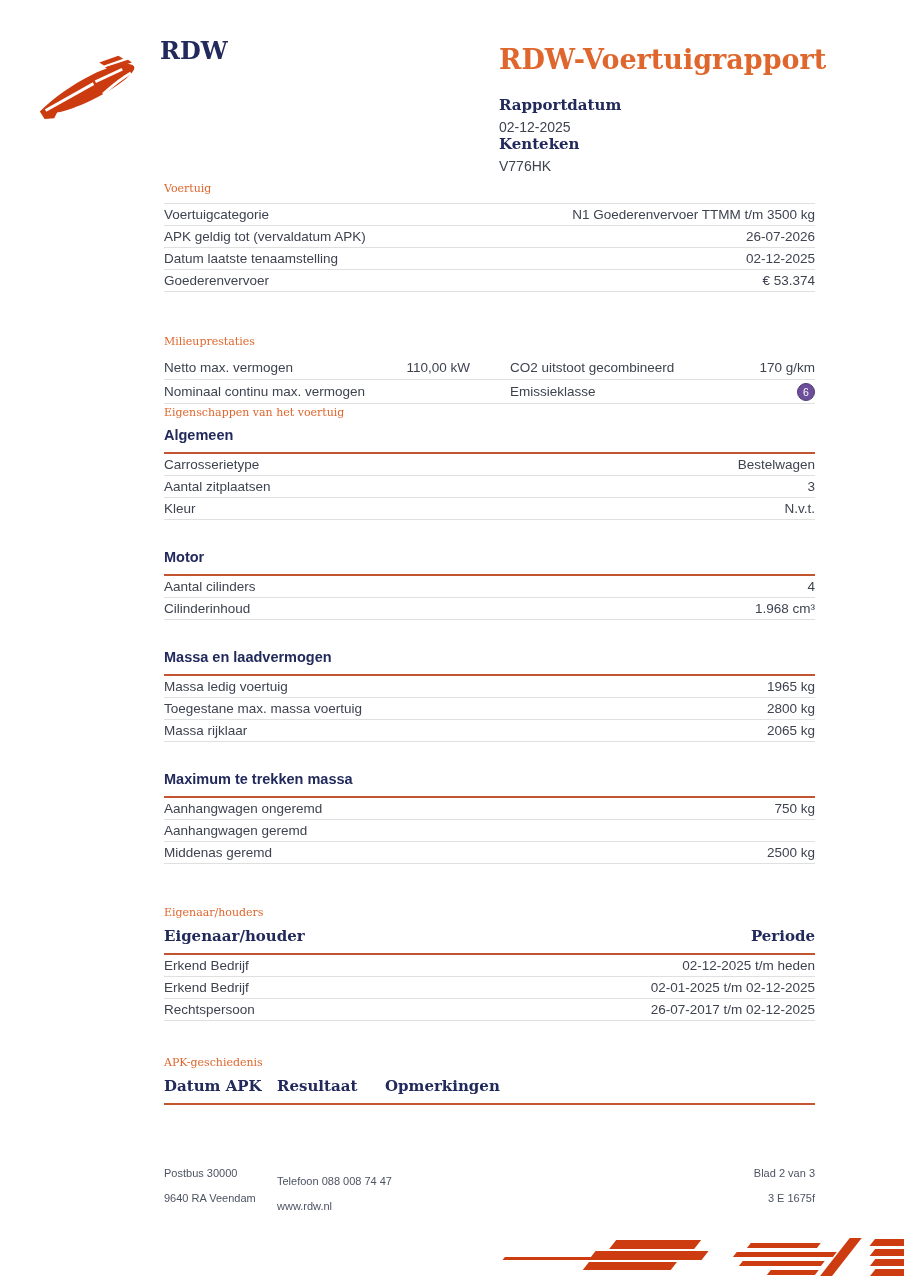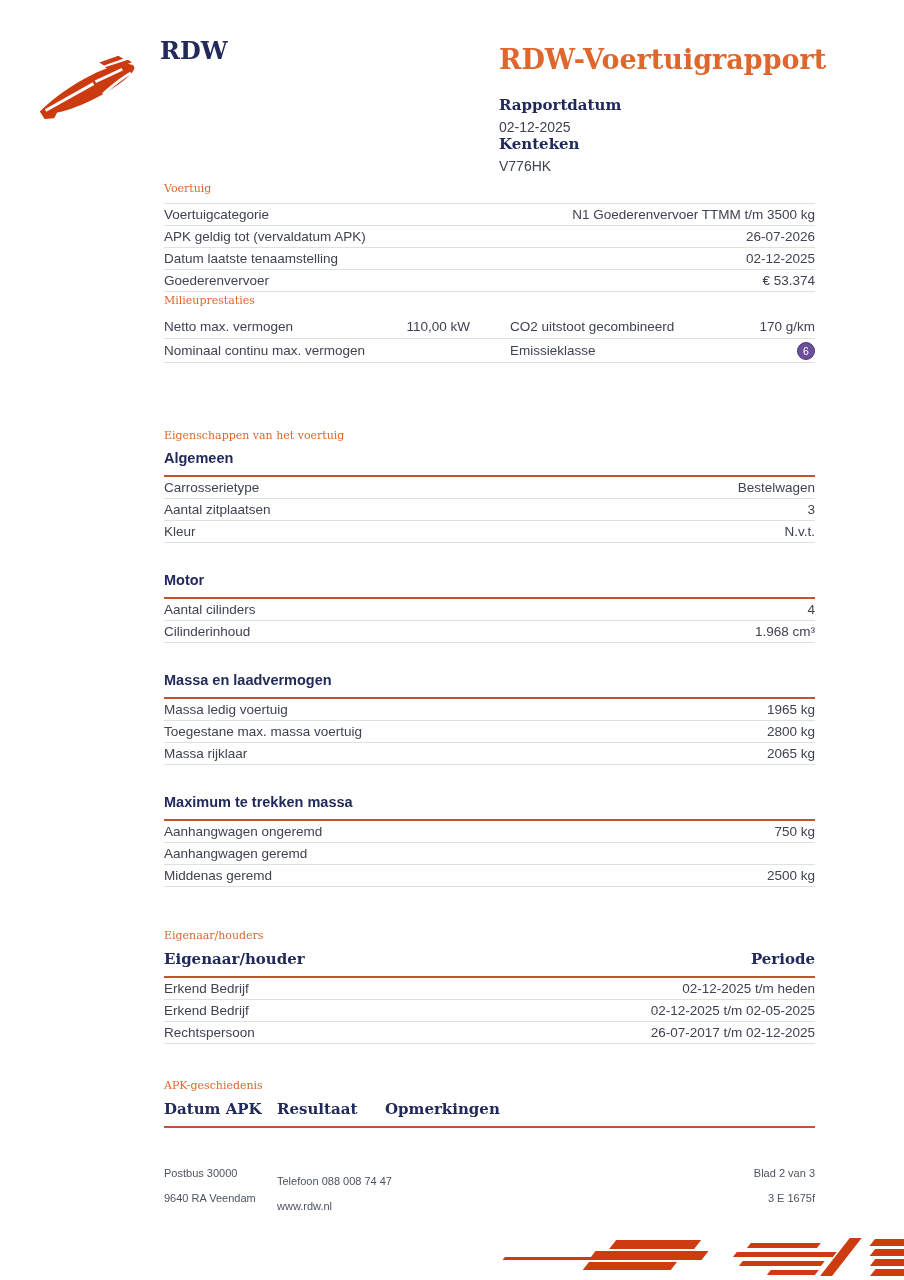--- a/index.html
+++ b/index.html
@@ -47,22 +47,22 @@
   .mrow.first { border-top:1px solid #e0e0e0; }
   .mcell { width:306px; display:flex; justify-content:space-between; align-items:center; }
   .mspacer { width:40px; }
   .mcell.right { flex:1; }
   .badge {
     display:inline-flex; width:16px; height:16px; border-radius:50%;
     background:#6c4e9b; border:1px solid #503a78; color:#ffffff;
     font-size:10.5px; align-items:center; justify-content:center;
   }
   
-  .gap-milieu { }
-  .gap-eigenschappen { margin-top:64px; }
+  .gap-milieu { margin-top:41px; }
+  .gap-eigenschappen { }
   .gap-sub { margin-top:29px; }
   .gap-eigenaar { margin-top:40px; }
   .gap-apk { margin-top:33px; }
   
   .cols-head {
     display:flex; justify-content:space-between; align-items:flex-end;
     font-family:"DejaVu Serif", serif; font-weight:bold; font-size:15px; color:#222a5c;
     padding-bottom:8px; border-bottom:2px solid #c2552f;
   }
   .apk-head { justify-content:flex-start; }
@@ -228,21 +228,21 @@
       <div class="cols-head">
         <span>Eigenaar/houder</span>
         <span>Periode</span>
       </div>
       <div class="trow">
         <span>Erkend Bedrijf</span>
         <span class="tvalue">02-12-2025 t/m heden</span>
       </div>
       <div class="trow">
         <span>Erkend Bedrijf</span>
-        <span class="tvalue">02-12-2025 t/m 02-05-2025</span>
+        <span class="tvalue">02-01-2025 t/m 02-12-2025</span>
       </div>
       <div class="trow">
         <span>Rechtspersoon</span>
         <span class="tvalue">26-07-2017 t/m 02-12-2025</span>
       </div>
     </div>
 
     <div class="gap-apk">
       <div class="sec-title">APK-geschiedenis</div>
       <div class="cols-head apk-head">

